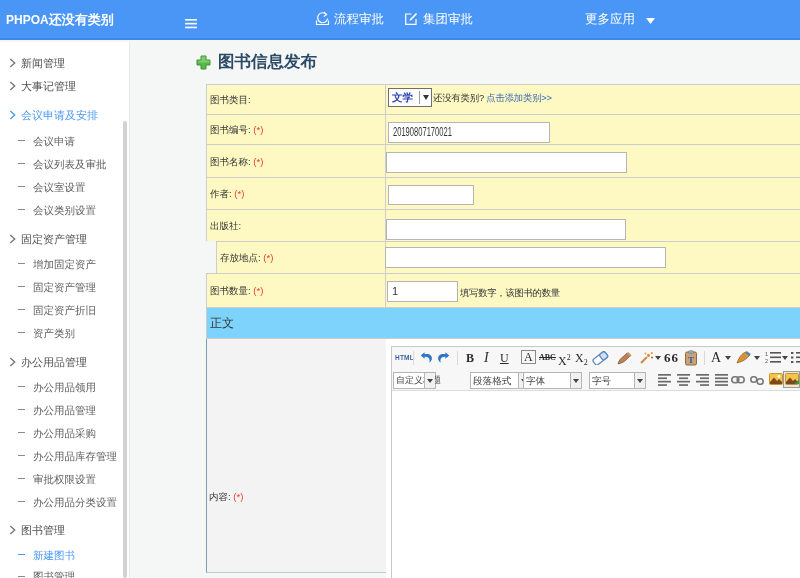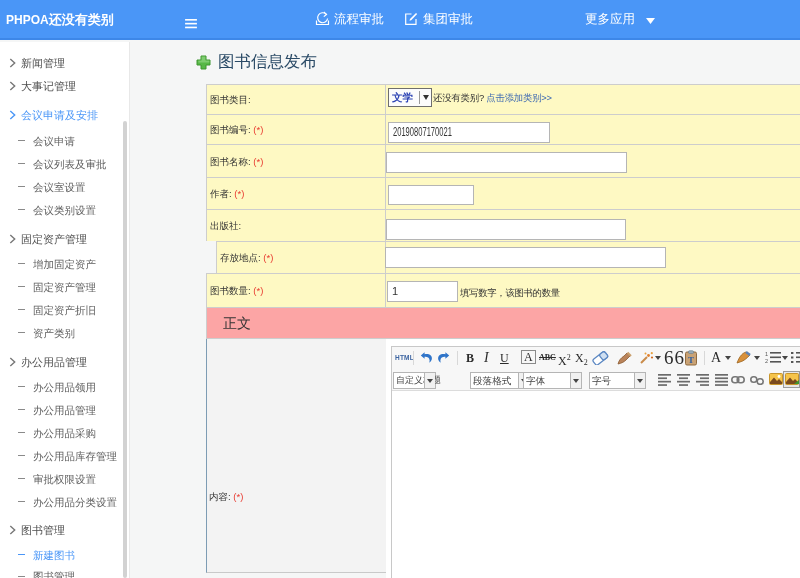--- a/index.html
+++ b/index.html
@@ -12,21 +12,21 @@
 .nav svg{vertical-align:-3px;margin-right:4px}
 
 #sb{position:absolute;left:0;top:42px;width:130px;height:536px;background:#fff;border-right:1px solid #e8e8e8}
 #sbthumb{position:absolute;left:123px;top:121px;width:4px;height:457px;background:#d2d2d2;border-radius:2px}
 .m1{position:absolute;left:0;width:123px;height:23px;color:#4f4f4f;font-size:11px;line-height:23px;white-space:nowrap;overflow:hidden}
 .m1 .cv{display:inline-block;margin:0 5px 0 9px;vertical-align:-1px}
 .m2{position:absolute;left:0;width:123px;height:23px;color:#5e5e5e;font-size:10.5px;line-height:23px;white-space:nowrap;overflow:hidden}
 .m2 .dash{display:inline-block;width:7px;height:1px;background:#8a8a8a;vertical-align:3.5px;margin:0 8px 0 18px}
 .blue{color:#4a96f7!important}
 
-#title{position:absolute;left:196px;top:51px;height:18px;font-size:16.5px;font-weight:normal;color:#2a4a66}
+#title{position:absolute;left:196px;top:51px;height:18px;font-size:16.5px;font-weight:bold;color:#2a4a66}
 
 .cell{position:absolute;background:#fef9c3;border-left:1px solid #cdcdcd;border-top:1px solid #cdcdcd}
 .lbl{font-size:9.5px;color:#333;padding-left:3px}
 .red{color:#e83a30}
 .ipt{position:absolute;background:#fff;border:1px solid #b5b5b5;font-size:9px;letter-spacing:-0.6px;color:#333;padding-left:4px;line-height:19px}
 
 #ed{position:absolute;left:391px;top:346px;width:409px;height:233px;background:#fff;border:1px solid #c8c8c8;border-right:none;border-bottom:none}
 #tbar{position:absolute;left:0;top:0;width:100%;height:44px;background:#f7f7f7;border-bottom:1px solid #dcdcdc}
 .tt{position:absolute;height:20px;line-height:20px;font-family:"Liberation Serif",serif;color:#2b2b2b;font-size:12px;top:1px}
 .sep{position:absolute;top:4px;width:1px;height:14px;background:#d8d8d8}
@@ -120,21 +120,21 @@
 <div class="cell" style="left:385px;top:144px;width:415px;height:33px"></div>
 <div class="cell lbl" style="left:206px;top:177px;width:179px;height:32px;line-height:32px">作者: <span class="red">(*)</span></div>
 <div class="cell" style="left:385px;top:177px;width:415px;height:32px"></div>
 <div class="cell lbl" style="left:206px;top:209px;width:179px;height:32px;line-height:32px">出版社:</div>
 <div class="cell" style="left:385px;top:209px;width:415px;height:32px"></div>
 <div class="cell lbl" style="left:216px;top:241px;width:179px;height:32px;line-height:32px">存放地点: <span class="red">(*)</span></div>
 <div class="cell" style="left:385px;top:241px;width:415px;height:32px"></div>
 <div class="cell lbl" style="left:206px;top:273px;width:179px;height:50px;line-height:34px">图书数量: <span class="red">(*)</span></div>
 <div class="cell" style="left:385px;top:273px;width:415px;height:34px"></div>
 
-<div class="abs" style="left:206px;top:307px;width:594px;height:32px;background:#fca5a5;border:1px solid #cdcdcd;border-right:none;font-size:14px;color:#333;line-height:31px;padding-left:16px">正文</div>
+<div class="abs" style="left:206px;top:307px;width:594px;height:32px;background:#7dd3fc;border:1px solid #cdcdcd;border-right:none;font-size:12px;color:#333;line-height:31px;padding-left:3px">正文</div>
 
 <div class="abs" style="left:206px;top:339px;width:180px;height:234px;background:#f3f3f3;border-left:1px solid #7d9cb4;border-bottom:1px solid #c9c9c9"></div>
 <div class="abs" style="left:386px;top:339px;width:414px;height:239px;background:#fff"></div>
 <div class="abs lbl" style="left:206px;top:491px">内容: <span class="red">(*)</span></div>
 
 <div class="abs" style="left:388px;top:88px;width:44px;height:19px;border:1px solid #6e6e6e;background:#fcfcfc;font-size:10.5px;color:#2d44b4;font-weight:bold;line-height:17px;padding-left:3px">文学<span style="position:absolute;right:11px;top:2px;bottom:2px;width:1px;background:#9a9a9a"></span><span style="position:absolute;right:2px;top:6px;width:0;height:0;border:3.5px solid transparent;border-top:5px solid #333"></span></div>
 <div class="abs" style="left:433px;top:92px;font-size:9.4px;letter-spacing:-0.2px;color:#333">还没有类别? <span style="color:#3a67b1">点击添加类别&gt;&gt;</span></div>
 
 <div class="ipt" style="left:388px;top:122px;width:162px;height:21px"><span style="display:inline-block;font-size:12px;letter-spacing:0;transform:scaleX(0.63);transform-origin:0 50%">20190807170021</span></div>
 <div class="ipt" style="left:386px;top:152px;width:241px;height:21px"></div>
@@ -176,21 +176,21 @@
         <path d="M11.5 1.5 L15 5" stroke="#caa06e" stroke-width="2"></path>
       </svg>
   <svg class="abs" style="left:247px;top:4px" width="15" height="14" viewBox="0 0 15 14">
         <path d="M2 12 L8 6" stroke="#c98b4a" stroke-width="2"></path>
         <circle cx="9.5" cy="4.5" r="1.4" fill="#e07f2d"></circle>
         <circle cx="12.8" cy="2.2" r="1.1" fill="#e8a13f"></circle>
         <circle cx="13" cy="6.5" r="1.1" fill="#d2691e"></circle>
         <circle cx="6.5" cy="2.5" r="1" fill="#e8a13f"></circle>
       </svg>
   <div class="car" style="left:263px"></div>
-  <div class="tt" style="left:272px;font-weight:normal;font-size:19px;letter-spacing:1px">66</div>
+  <div class="tt" style="left:272px;font-weight:bold;font-size:13px;letter-spacing:1px">66</div>
   <svg class="abs" style="left:292px;top:3px" width="14" height="16" viewBox="0 0 14 16">
         <rect x="1.5" y="2" width="11" height="13" rx="1.5" fill="#c9a275" stroke="#8f6a3f" stroke-width="1"></rect>
         <rect x="4.5" y="0.8" width="5" height="2.6" rx="1" fill="#9db0bd" stroke="#6c7f8c" stroke-width="0.7"></rect>
         <text x="7" y="12.5" font-size="9" font-weight="bold" fill="#2f5fa0" text-anchor="middle" font-family="Liberation Serif">T</text>
       </svg>
   <div class="sep" style="left:312px"></div>
   <div class="tt" style="left:319px;font-size:14px">A</div>
   <div class="car" style="left:333px"></div>
   <svg class="abs" style="left:344px;top:4px" width="16" height="14" viewBox="0 0 16 14">
         <path d="M1 12 C4 4 7 2 10 1 L14 4 C11 7 8 10 4 11 Z" fill="#d8913d" stroke="#9c6520" stroke-width="0.8"></path>

